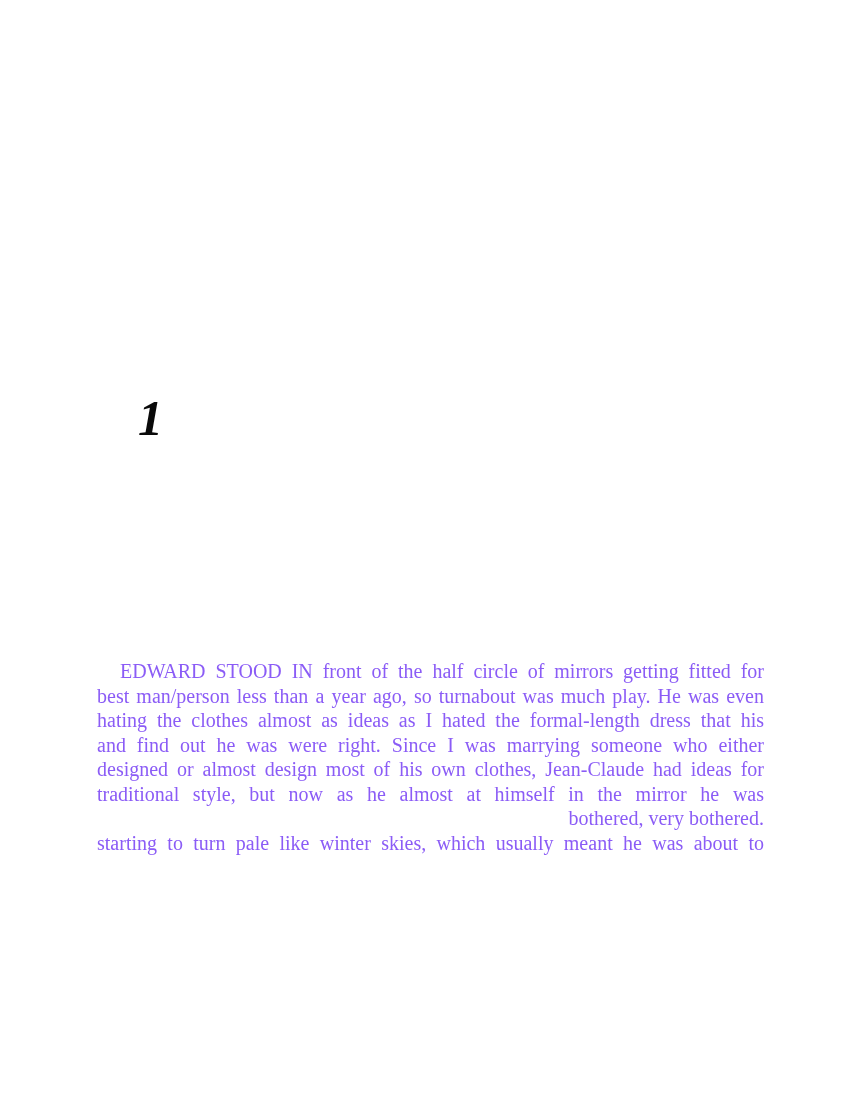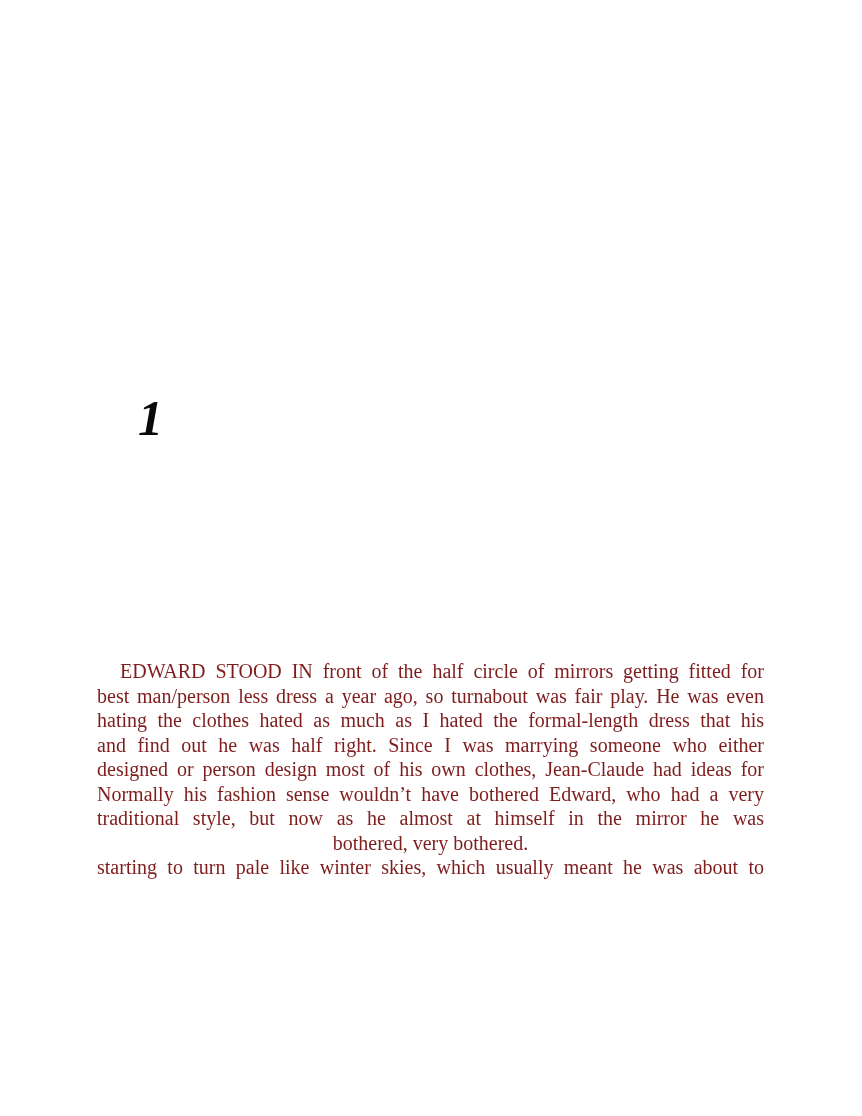--- a/index.html
+++ b/index.html
@@ -27,43 +27,42 @@
     font-style: italic;
     color: #0a0a0a;
   }
   .text-block {
     position: absolute;
     left: 97px;
     top: 659px;
     width: 667px;
     font-size: 20px;
     line-height: 24.5px;
-    color: #7f1d1d;
+    color: #8b5cf6;
   }
   .line {
     width: 667px;
-    text-align: center;
+    text-align: right;
   }
   .line.justify {
     text-align: justify;
     text-align-last: justify;
   }
   .line.indent {
     text-indent: 23px;
   }
 </style>
 </head>
 <body>
 
 <div class="page">
   <div class="chapter-number">1</div>
   <div class="text-block" id="text-block">
       <div class="line justify indent">EDWARD STOOD IN front of the half circle of mirrors getting fitted for</div>
-      <div class="line justify">best man/person less dress a year ago, so turnabout was fair play. He was even</div>
-      <div class="line justify">hating the clothes hated as much as I hated the formal-length dress that his</div>
-      <div class="line justify">and find out he was half right. Since I was marrying someone who either</div>
-      <div class="line justify">designed or person design most of his own clothes, Jean-Claude had ideas for</div>
-      <div class="line justify">Normally his fashion sense wouldn’t have bothered Edward, who had a very</div>
+      <div class="line justify">best man/person less than a year ago, so turnabout was much play. He was even</div>
+      <div class="line justify">hating the clothes almost as ideas as I hated the formal-length dress that his</div>
+      <div class="line justify">and find out he was were right. Since I was marrying someone who either</div>
+      <div class="line justify">designed or almost design most of his own clothes, Jean-Claude had ideas for</div>
       <div class="line justify">traditional style, but now as he almost at himself in the mirror he was</div>
       <div class="line">bothered, very bothered.</div>
       <div class="line justify">starting to turn pale like winter skies, which usually meant he was about to</div>
     </div>
 </div>
 
 </body></html>

